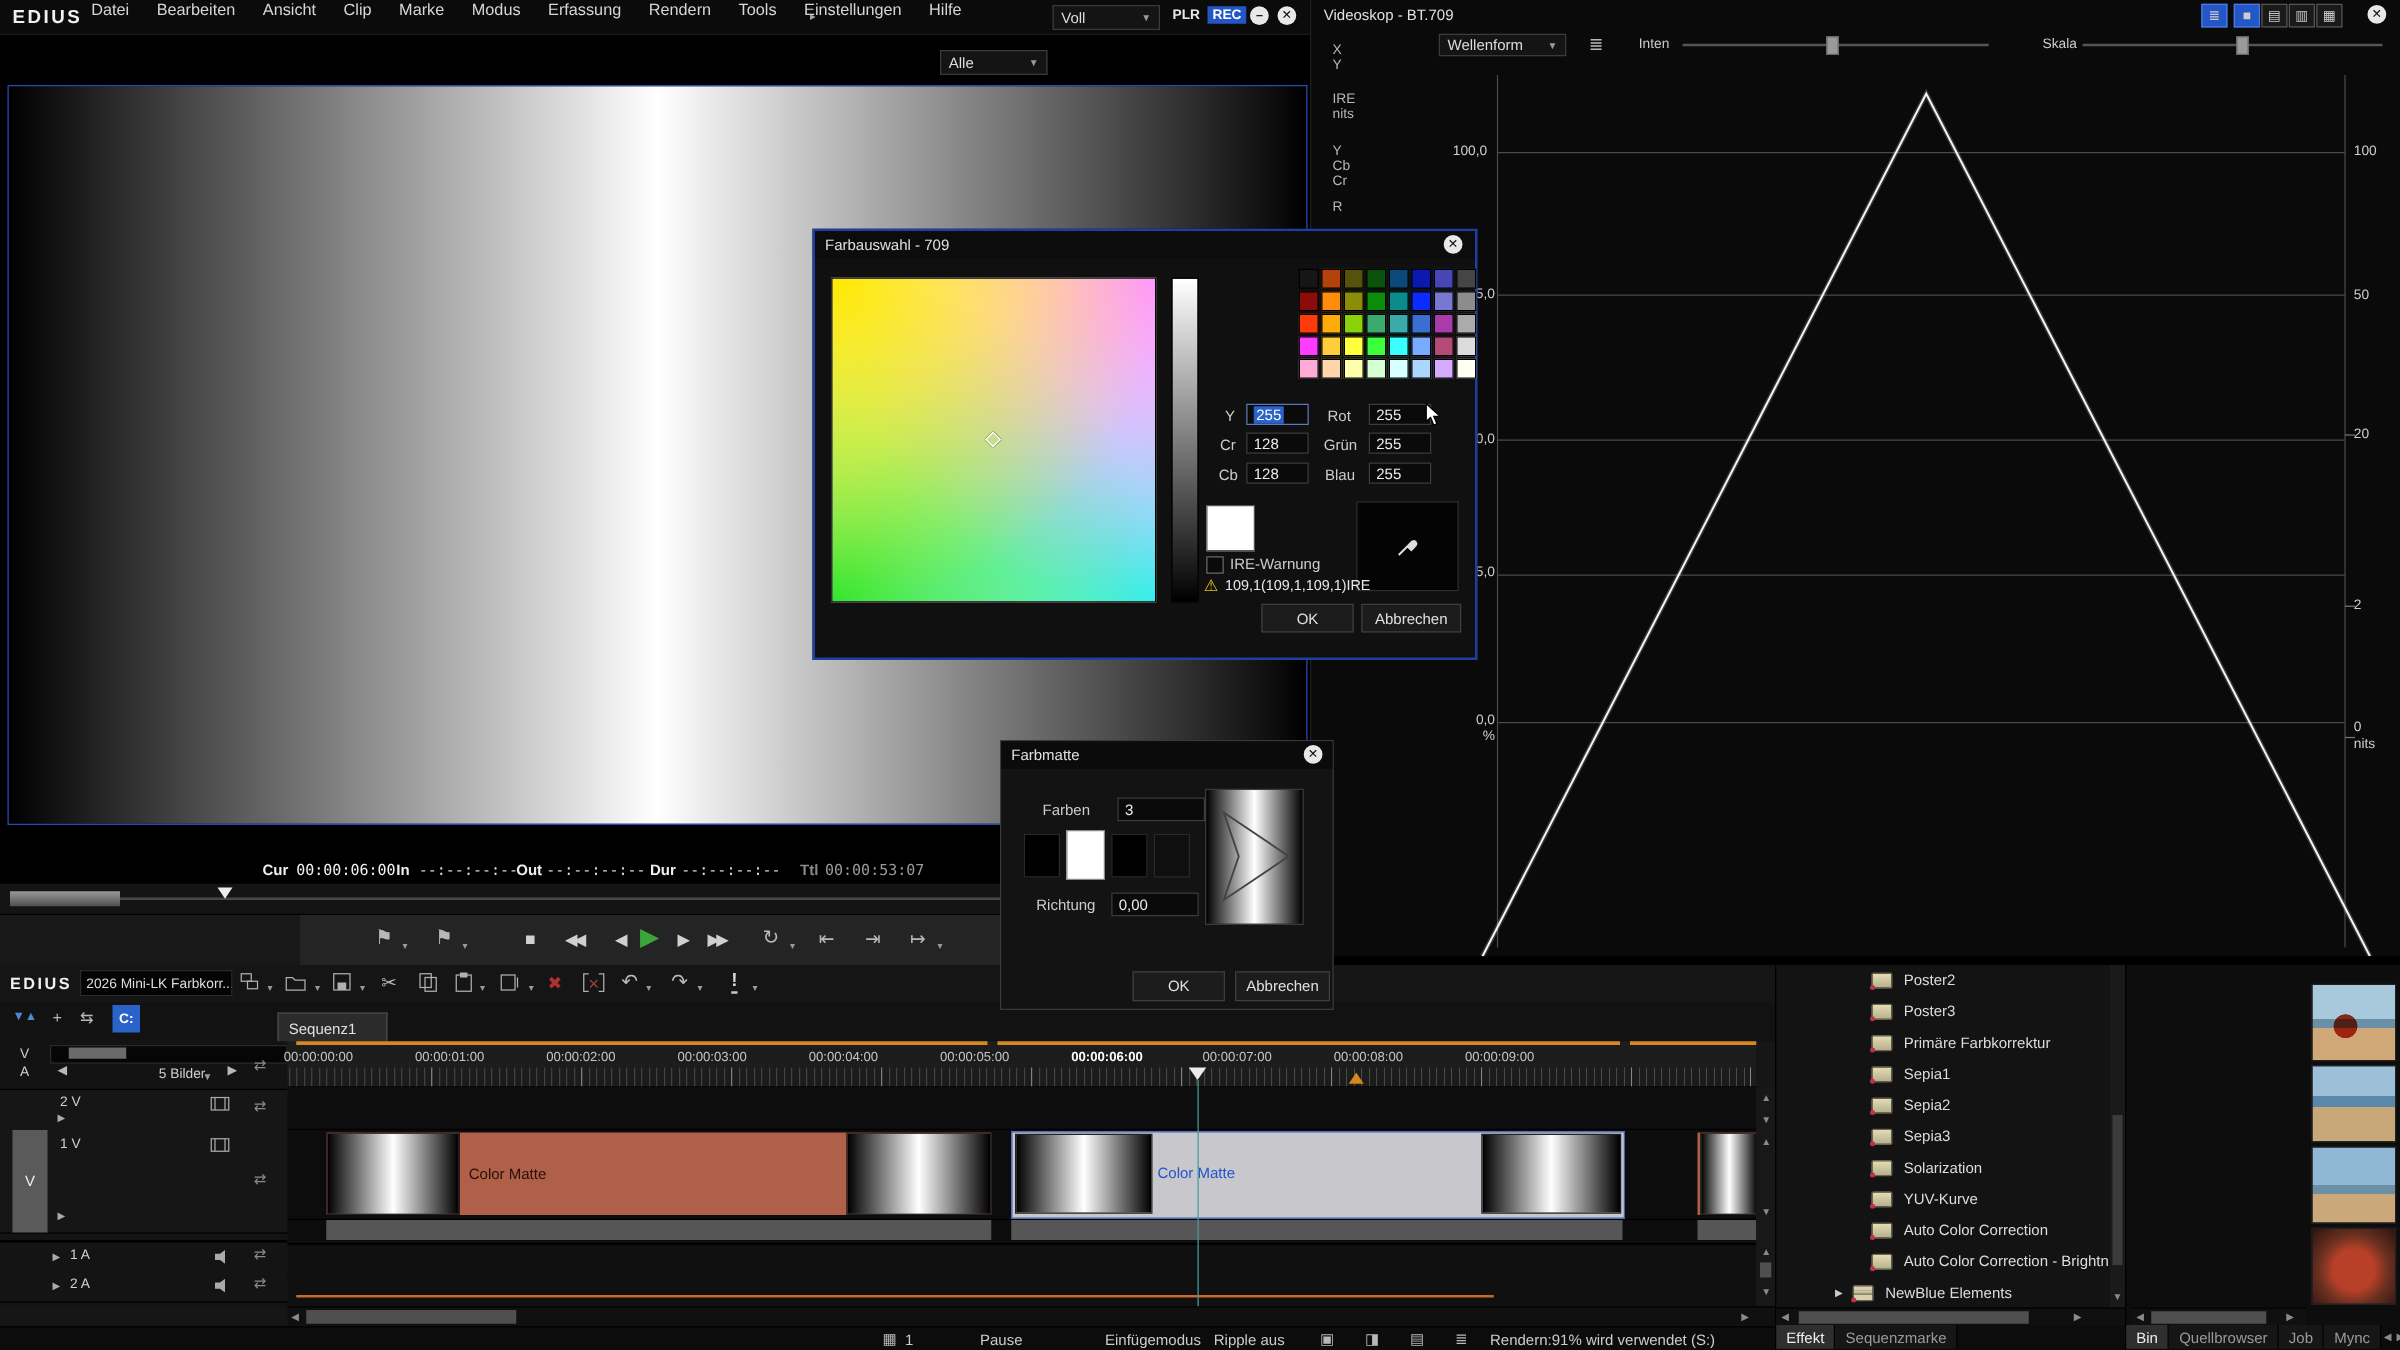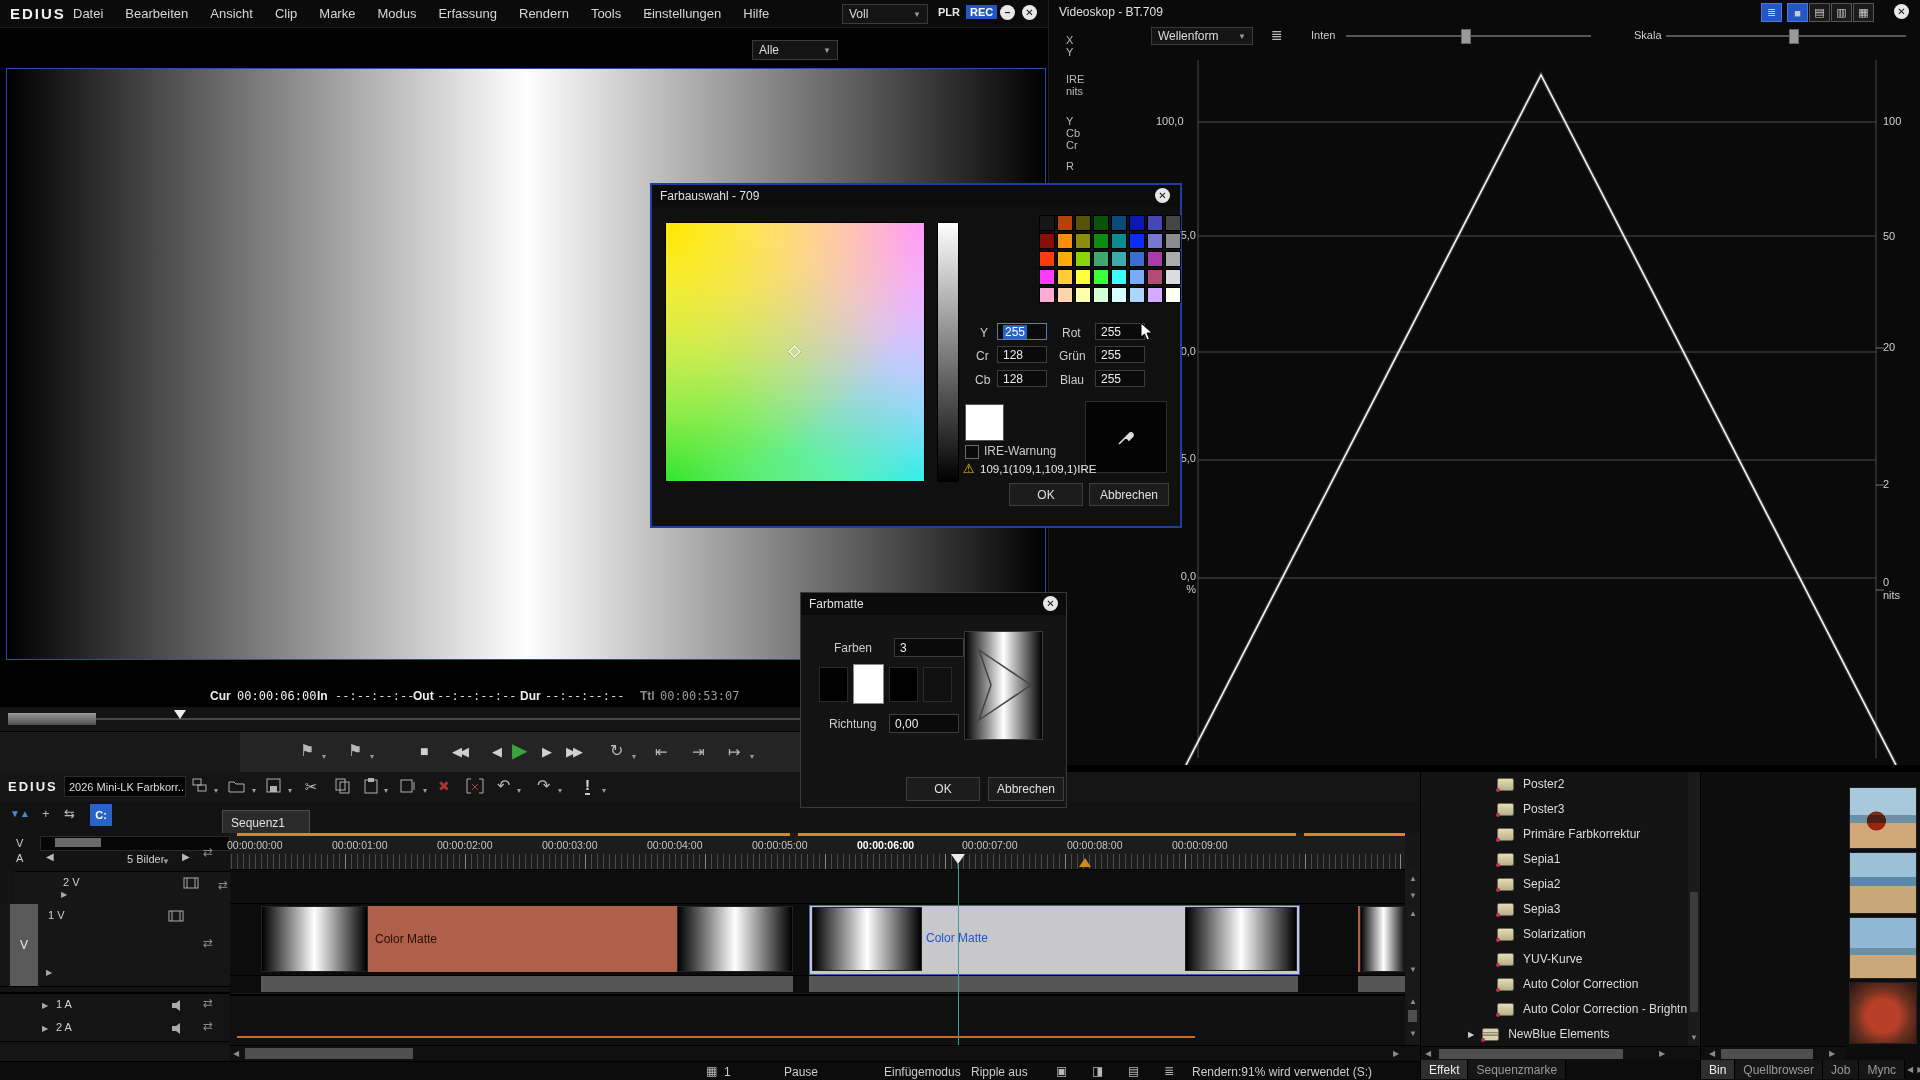--- a/index.html
+++ b/index.html
@@ -5,21 +5,21 @@
   html,body{margin:0;padding:0;background:#000;}
   #root{position:relative;width:1920px;height:1080px;background:#000;overflow:hidden;
         font-family:"Liberation Sans","DejaVu Sans",sans-serif;color:#ccc;font-size:12px;
         -webkit-font-smoothing:antialiased;}
   .a{position:absolute;}
   .lbl{color:#ccc;}
   .ic{color:#b8b8b8;font-size:13px;line-height:1;}
   .dd{color:#9a9a9a;font-size:8px;margin-left:2px;}
   
   #menubar{left:0;top:0;width:1048px;height:27px;background:#0b0b0b;border-bottom:1px solid #1a1a1a;}
-  #menu-items{left:62px;top:0;height:27px;display:flex;align-items:center;gap:0;}
+  #menu-items{left:62px;top:0;height:27px;display:flex;gap:0;}
   #menu-items span{padding:0 11px;color:#d6d6d6;font-size:13px;}
   .logo{color:#f0f0f0;font-weight:700;letter-spacing:2px;font-size:15px;}
   .selbox{background:#141414;border:1px solid #3a3a3a;color:#ddd;height:18px;display:flex;align-items:center;justify-content:space-between;padding:0 6px;font-size:12px;}
   .circle-btn{width:15px;height:15px;border-radius:50%;background:#e8e8e8;color:#111;font-size:10px;font-weight:700;
               display:flex;align-items:center;justify-content:center;line-height:1;}
   .rec{background:#2457c5;color:#fff;font-weight:700;padding:1px 4px;font-size:11px;}
   
   #scope{left:1048px;top:0;width:872px;height:765px;background:#0a0a0a;border-left:1px solid #1e1e1e;}
   .viewbtn{width:19px;height:17px;border:1px solid #555;display:flex;align-items:center;justify-content:center;font-size:11px;color:#ccc;background:#1a1a1a;}
   .viewbtn.sel{background:#2457c5;border-color:#4a7ae0;}
@@ -174,21 +174,21 @@
       <line x1="47" y1="302" x2="725" y2="302" stroke="#4a4a4a" stroke-width="1"></line>
       <line x1="47" y1="410" x2="725" y2="410" stroke="#4a4a4a" stroke-width="1"></line>
       <line x1="47" y1="528" x2="725" y2="528" stroke="#4a4a4a" stroke-width="1"></line>
       <line x1="725" y1="298" x2="733" y2="298" stroke="#777" stroke-width="1"></line>
       <line x1="725" y1="435" x2="733" y2="435" stroke="#777" stroke-width="1"></line>
       <line x1="725" y1="540" x2="733" y2="540" stroke="#777" stroke-width="1"></line>
       <polyline points="35,715 390,25 745,715" fill="none" stroke="#ffffff" stroke-width="1.6" opacity="0.95"></polyline>
       <polyline points="35,715 390,25 745,715" fill="none" stroke="#ffffff" stroke-width="4" opacity="0.18"></polyline>
     </svg>
 
-    <span class="a axis" style="left:107px;top:115px;width:40px;text-align:left;">100,0</span>
+    <span class="a axis" style="left:107px;top:115px;width:40px;text-align:center;">100,0</span>
     <span class="a axis" style="left:107px;top:229px;width:40px;text-align:right;">75,0</span>
     <span class="a axis" style="left:107px;top:345px;width:40px;text-align:right;">50,0</span>
     <span class="a axis" style="left:107px;top:452px;width:40px;text-align:right;">25,0</span>
     <span class="a axis" style="left:107px;top:570px;width:40px;text-align:right;">0,0</span>
     <span class="a axis" style="left:107px;top:583px;width:40px;text-align:right;">%</span>
 
     <span class="a axis" style="left:834px;top:115px;">100</span>
     <span class="a axis" style="left:834px;top:230px;">50</span>
     <span class="a axis" style="left:834px;top:341px;">20</span>
     <span class="a axis" style="left:834px;top:478px;">2</span>
@@ -386,21 +386,21 @@
       <span class="a track-lbl" style="left:16px;top:19px;">A</span>
       <div class="a" style="left:40px;top:3px;width:188px;height:13px;background:#060606;border:1px solid #2a2a2a;">
         <div class="a" style="left:14px;top:1px;width:46px;height:9px;background:#6a6a6a;"></div>
       </div>
       <span class="a ic" style="left:46px;top:19px;font-size:10px;">◀</span>
       <span class="a track-lbl" style="left:95px;top:20px;margin-left:32px;">5 Bilder</span>
       <span class="a dd" style="left:160px;top:24px;">▼</span>
       <span class="a ic" style="left:182px;top:19px;font-size:10px;">▶</span>
       <span class="a sync" style="left:203px;top:12px;">⇄</span>
 
-      <div class="a" style="left:0;top:38px;width:230px;height:32px;background:#161616;border-top:1px solid #000;border-bottom:1px solid #000;margin-left:15px;">
+      <div class="a" style="left:0;top:38px;width:230px;height:32px;background:#161616;border-top:1px solid #000;border-bottom:1px solid #000;">
         <span class="a track-lbl" style="left:48px;top:4px;">2 V</span>
         <svg class="a" style="left:168px;top:5px;" width="16" height="12">
             <rect x="1" y="1" width="14" height="10" fill="none" stroke="#aaa"></rect>
             <line x1="4" y1="1" x2="4" y2="11" stroke="#aaa"></line>
             <line x1="12" y1="1" x2="12" y2="11" stroke="#aaa"></line>
           </svg>
         <span class="a" style="left:46px;top:18px;color:#aaa;font-size:8px;">▶</span>
         <span class="a sync" style="left:203px;top:6px;">⇄</span>
       </div>
 

